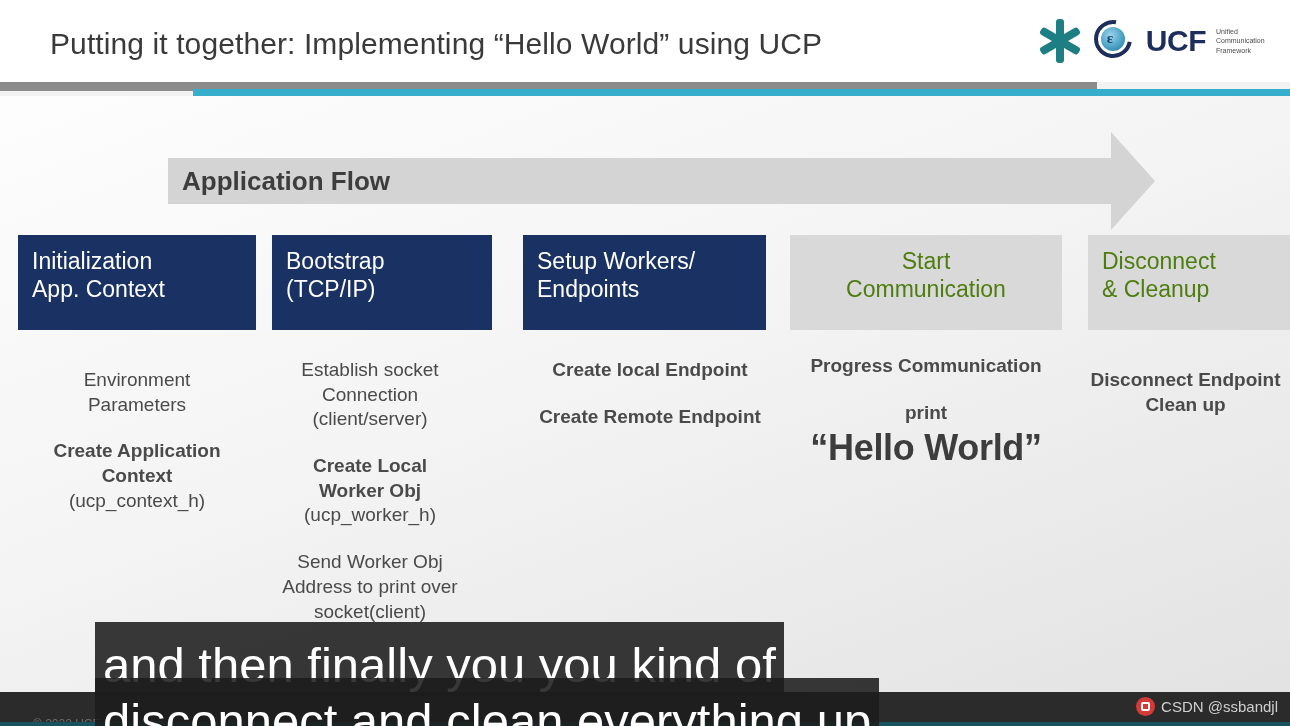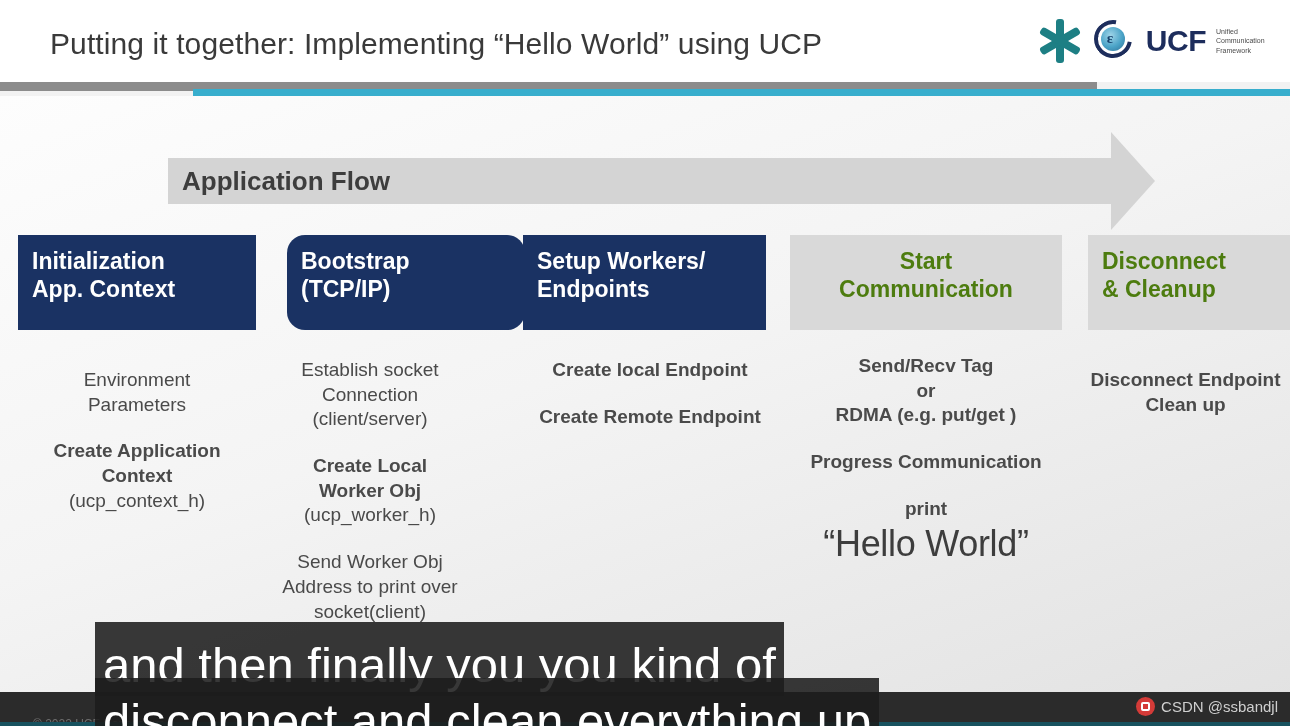--- a/index.html
+++ b/index.html
@@ -157,21 +157,21 @@
     font-weight: bold;
     color: #3d3d3d;
   }
 
   
   .col-head {
     position: absolute;
     box-sizing: border-box;
     padding: 12px 14px 0 14px;
     font-size: 23px;
-    font-weight: bold;
+    font-weight: normal;
     line-height: 1.22;
     height: 95px;
   }
   .col-head.navy {
     background: #1a3263;
     color: #ffffff;
     text-align: left;
   }
   .col-head.gray {
     background: #d9d9d9;
@@ -183,21 +183,21 @@
     position: absolute;
     box-sizing: border-box;
     color: #4a4a4a;
     text-align: center;
   }
   .blk { margin-bottom: 22px; }
   .blk:last-child { margin-bottom: 0; }
   .ln { line-height: 1.3; }
   .ln.reg { font-size: 19px; font-weight: normal; }
   .ln.bold { font-size: 19px; font-weight: bold; }
-  .ln.big { font-size: 36px; font-weight: normal; color: #3d3d3d; letter-spacing: -0.3px; }
+  .ln.big { font-size: 36px; font-weight: bold; color: #3d3d3d; letter-spacing: -0.3px; }
 
   
   .footer-bar {
     position: absolute;
     left: 0; top: 692px;
     width: 1290px; height: 34px;
     background: #2b2b2b;
   }
   .footer-text {
     position: absolute;
@@ -290,21 +290,21 @@
     <div class="flow-arrow">
       <span class="shaft"></span>
       <span class="head"></span>
       <span class="label">Application Flow</span>
     </div>
 
     <div class="col-head navy" style="left:18px; top:139px; width:238px;">
       <span style="white-space:pre-line">Initialization
 App. Context</span>
     </div>
-    <div class="col-head navy" style="left:287px; top:139px; width:238px;border-radius:18px;">
+    <div class="col-head navy" style="left:272px; top:139px; width:220px;">
       <span style="white-space:pre-line">Bootstrap
 (TCP/IP)</span>
     </div>
     <div class="col-head navy" style="left:523px; top:139px; width:243px;">
       <span style="white-space:pre-line">Setup Workers/
 Endpoints</span>
     </div>
     <div class="col-head gray" style="left:790px; top:139px; width:272px; text-align:center; padding-left:0; padding-right:0;">
       <span style="white-space:pre-line">Start
 Communication</span>
@@ -347,25 +347,20 @@
     <div class="col-body" style="left:510px; top:262px; width:280px;">
       <div class="blk">
         <div class="ln bold">Create local Endpoint</div>
       </div>
       <div class="blk">
         <div class="ln bold">Create Remote Endpoint</div>
       </div>
     </div>
 
     <div class="col-body" style="left:786px; top:258px; width:280px;">
-      <div class="blk">
-        <div class="ln bold">Send/Recv Tag</div>
-        <div class="ln bold">or</div>
-        <div class="ln bold">RDMA  (e.g. put/get )</div>
-      </div>
       <div class="blk">
         <div class="ln bold">Progress Communication</div>
       </div>
       <div class="blk" style="margin-top:20px;">
         <div class="ln bold">print</div>
         <div class="ln big">“Hello World”</div>
       </div>
     </div>
 
     <div class="col-body" style="left:1068px; top:272px; width:235px;">

